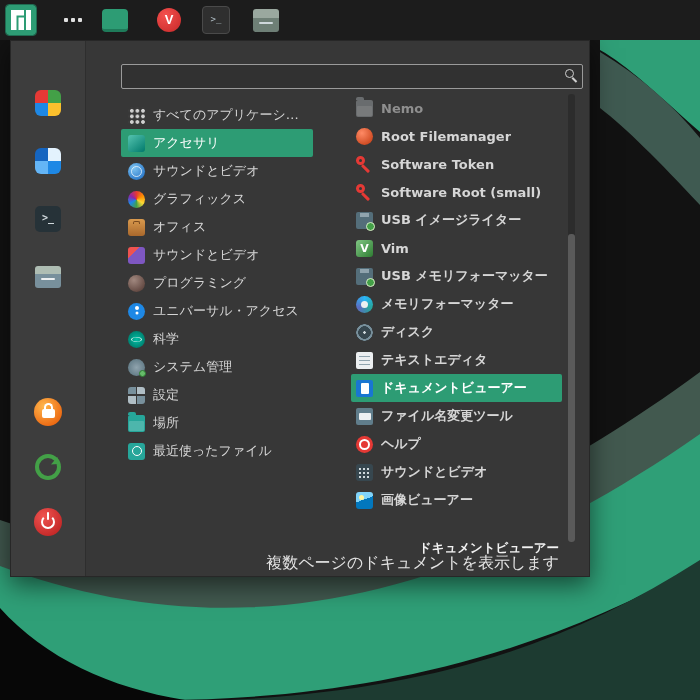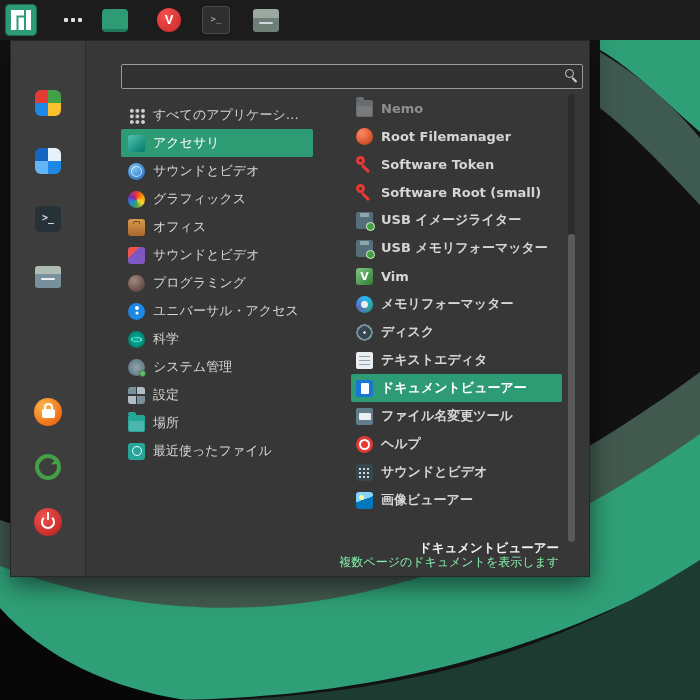--- a/index.html
+++ b/index.html
@@ -76,21 +76,21 @@
   .row.dim .ic{opacity:.5;filter:grayscale(70%);}
   .lbl{overflow:hidden;text-overflow:ellipsis;}
 
   
   .scrollbar{position:absolute;left:557px;top:53px;width:7px;height:448px;background:#2c2c2c;border-radius:3px;}
   .scrollbar .thumb{position:absolute;left:0;top:140px;width:7px;height:308px;background:#5a5a5a;border-radius:3px;}
 
   
   .footer{position:absolute;right:30px;bottom:6px;text-align:right;line-height:15px;}
   .f-title{font-size:12.5px;font-weight:bold;color:#f2f2f2;}
-  .f-desc{font-size:12px;color:#86efac;}
+  .f-desc{font-size:16px;color:#e5e5e5;}
 
   
   .ic{display:inline-block;width:17px;height:17px;border-radius:3px;position:relative;flex:0 0 auto;box-sizing:border-box;}
   .ic-allapps{border-radius:0;background-image:radial-gradient(circle,#d0d0d0 1.6px,transparent 2.1px);
     background-size:5.6px 5.6px;background-position:1px 1px;}
   .ic-accessories{background:linear-gradient(140deg,#55c4b0,#00796b);}
   .ic-internet{border-radius:50%;background:radial-gradient(circle at 35% 30%,#7ec3f0,#1565c0);}
   .ic-internet::after{content:"";position:absolute;inset:3px;border:1px solid rgba(255,255,255,.7);border-radius:50%;}
   .ic-office{background:linear-gradient(#d99a4e,#a9682c);}
   .ic-office::after{content:"";position:absolute;left:5px;top:2px;width:7px;height:3px;border:1.5px solid #7a4a1e;border-bottom:none;border-radius:2px 2px 0 0;box-sizing:border-box;}
@@ -294,26 +294,26 @@
         </li>
       <li class="row">
         <span class="ic ic-token"></span>
         <span class="lbl">Software Root (small)</span>
         </li>
       <li class="row">
         <span class="ic ic-usb"></span>
         <span class="lbl">USB イメージライター</span>
         </li>
       <li class="row">
+        <span class="ic ic-vim"></span>
+        <span class="lbl">Vim</span>
+        </li>
+      <li class="row">
         <span class="ic ic-usb"></span>
         <span class="lbl">USB メモリフォーマッター</span>
-        </li>
-      <li class="row">
-        <span class="ic ic-vim"></span>
-        <span class="lbl">Vim</span>
         </li>
       <li class="row">
         <span class="ic ic-shot"></span>
         <span class="lbl">メモリフォーマッター</span>
         </li>
       <li class="row">
         <span class="ic ic-disks"></span>
         <span class="lbl">ディスク</span>
         </li>
       <li class="row">

